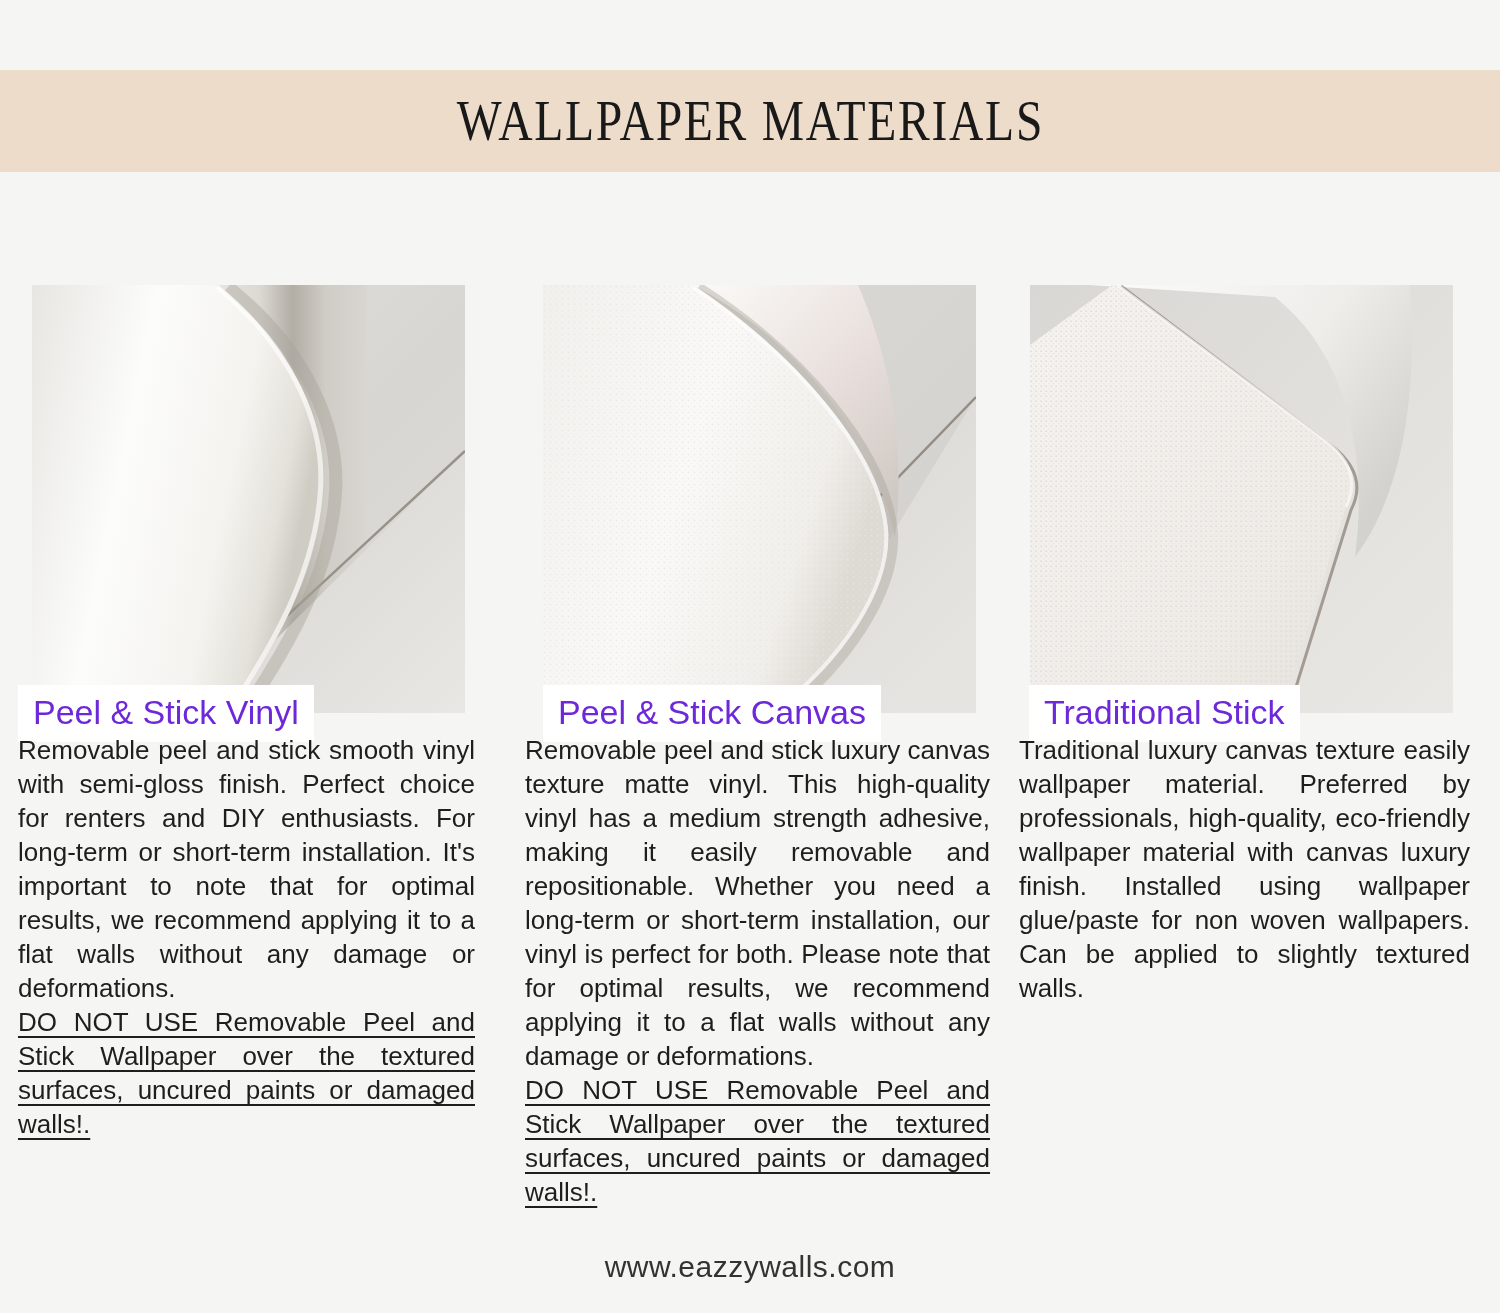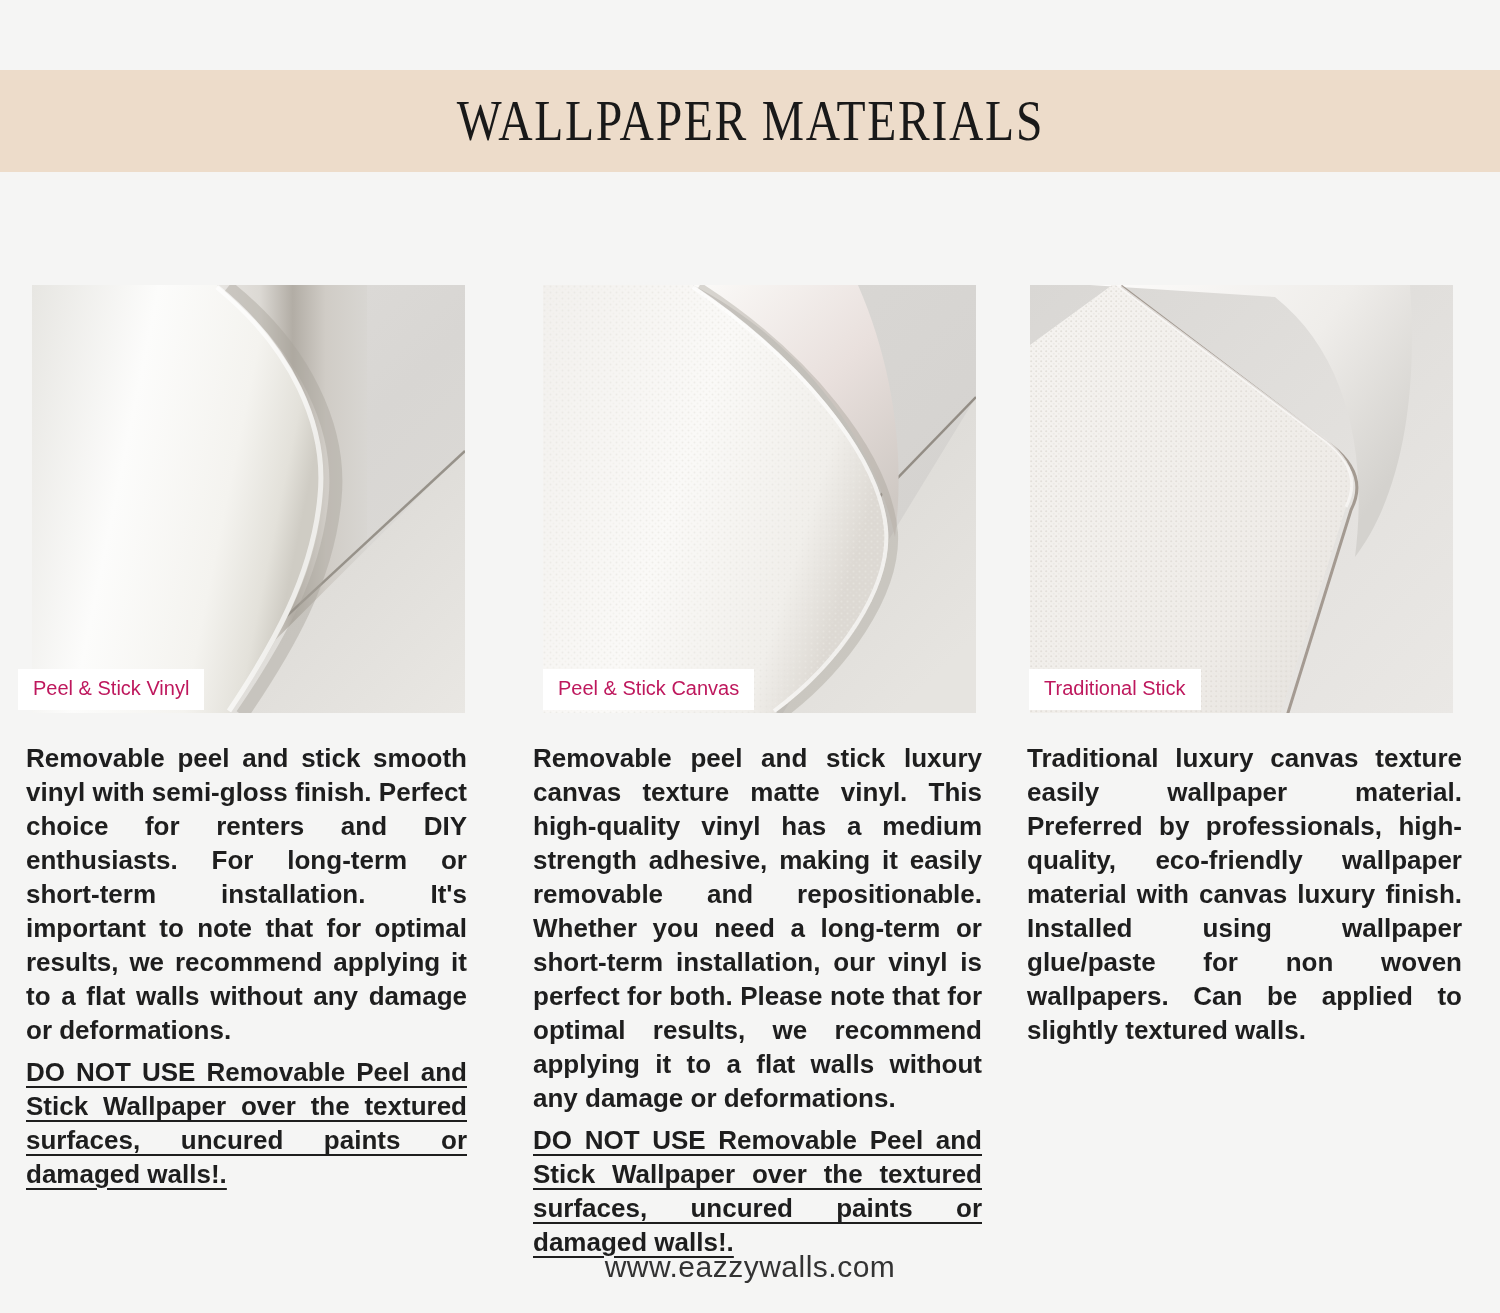--- a/index.html
+++ b/index.html
@@ -21,31 +21,31 @@
   .col { position:absolute; top:285px; }
   .col1 { left:18px;  width:457px; }
   .col2 { left:525px; width:465px; }
   .col3 { left:1019px; width:451px; }
   .figure { position:absolute; top:0; height:428px; margin:0; }
   .col1 .figure { left:14px; width:433px; }
   .col2 .figure { left:18px; width:433px; }
   .col3 .figure { left:11px; width:423px; }
   .figure svg { display:block; width:100%; height:100%; }
   .label {
-    position:absolute; top:384px; background:#ffffff; color:#be185d;
-    padding:8px 15px 10px; font-size:20px; line-height:1.15; white-space:nowrap;
+    position:absolute; top:400px; background:#ffffff; color:#6d28d9;
+    padding:8px 15px 10px; font-size:34px; line-height:1.15; white-space:nowrap;
   }
   .col1 .label { left:0; }
   .col2 .label { left:18px; }
   .col3 .label { left:10px; }
   .text {
     position:absolute; top:448px; left:0; right:0;
     text-align:justify; font-size:26px; line-height:34px; color:#1e1e1e;
   }
-  .text p { margin:8px;font-weight:bold; }
+  .text p { margin:0; }
   .warning {
     text-decoration:underline;
     text-decoration-thickness:2px;
     text-underline-offset:5px;
   }
   .warning:empty { display:none; }
   .footer {
     position:absolute; top:1250px; left:0; width:100%;
     text-align:center; font-size:30px; color:#333333; letter-spacing:0.5px;
   }

